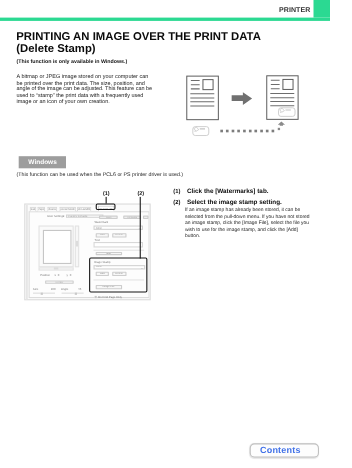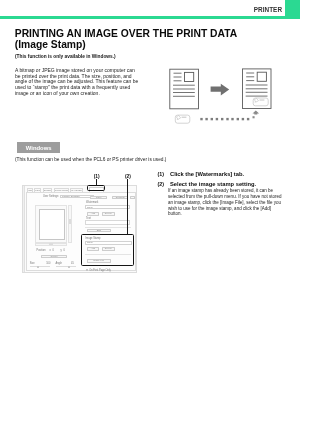--- a/index.html
+++ b/index.html
@@ -99,21 +99,21 @@
 <body>
 
 <div class="page">
 
   <div class="hdr-block"></div>
   <div class="hdr-rule"></div>
   <div class="hdr-label">PRINTER</div>
 
   <div class="title">
     <span>PRINTING AN IMAGE OVER THE PRINT DATA</span><br>
-    <span>(Image Stamp)</span>
+    <span>(Delete Stamp)</span>
   </div>
   <div class="subnote">(This function is only available in Windows.)</div>
 
   <div class="intro">A bitmap or JPEG image stored on your computer can be printed over the print data. The size, position, and angle of the image can be adjusted. This feature can be used to “stamp” the print data with a frequently used image or an icon of your own creation.</div>
 
   <div class="win-badge">Windows</div>
   <div class="win-note">(This function can be used when the PCL6 or PS printer driver is used.)</div>
 
   <div class="steps">
     <div class="step">
@@ -249,14 +249,15 @@
       <rect x="61.3" y="57.9" width="2.4" height="2.4"></rect>
       <rect x="66.3" y="57.9" width="2.4" height="2.4"></rect>
       <rect x="71.6" y="57.9" width="2.4" height="2.4"></rect>
       <rect x="76.7" y="57.9" width="2.4" height="2.4"></rect>
       <rect x="81.9" y="57.9" width="2.4" height="2.4"></rect>
     </g>
     <path d="M90.8 50.5 L94.1 53.5 L92.3 53.5 L92.3 54.4 L89.3 54.4 L89.3 53.5 L87.5 53.5 Z" fill="#8b8b8b"></path>
     <rect x="87.5" y="56.2" width="2.1" height="2.1" fill="#8b8b8b"></rect>
   </svg>
 
+  <div class="contents-btn">Contents</div>
 
 </div>
 
 </body></html>

